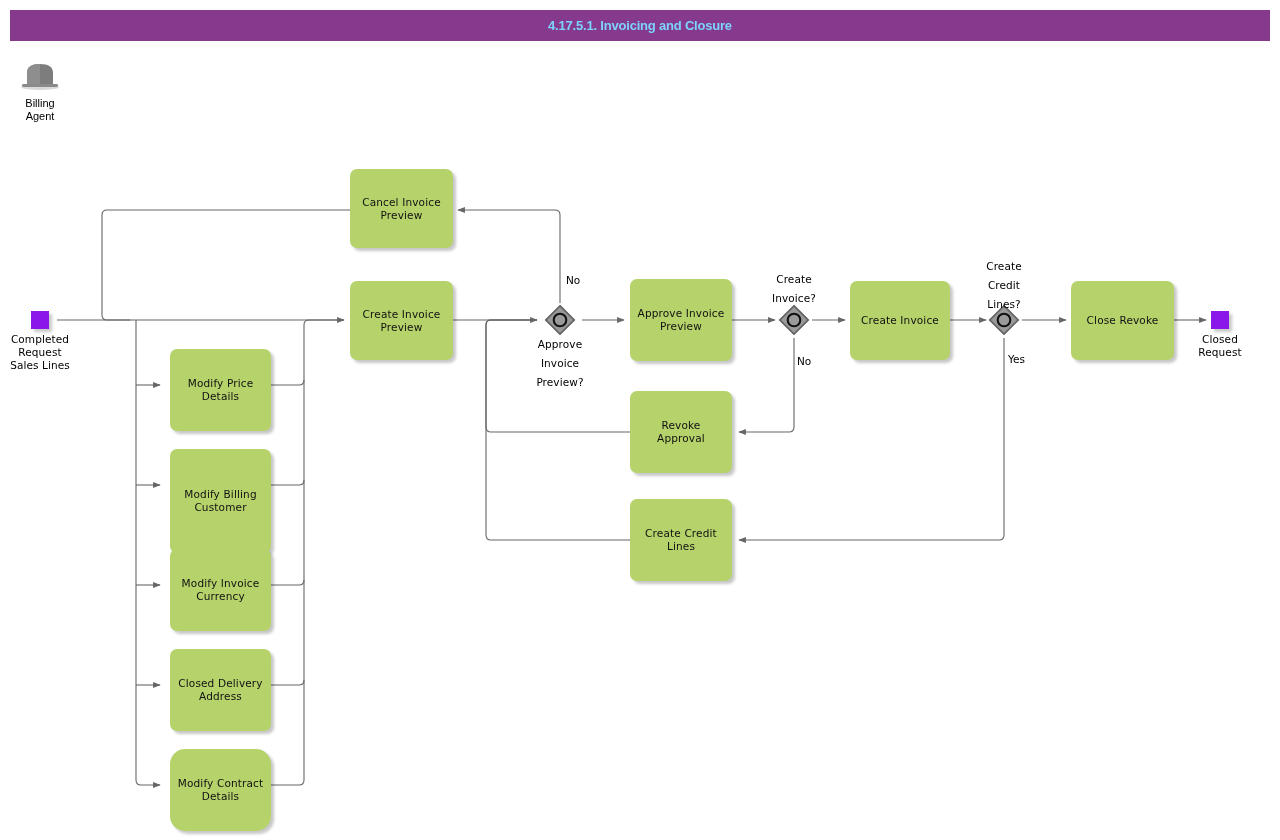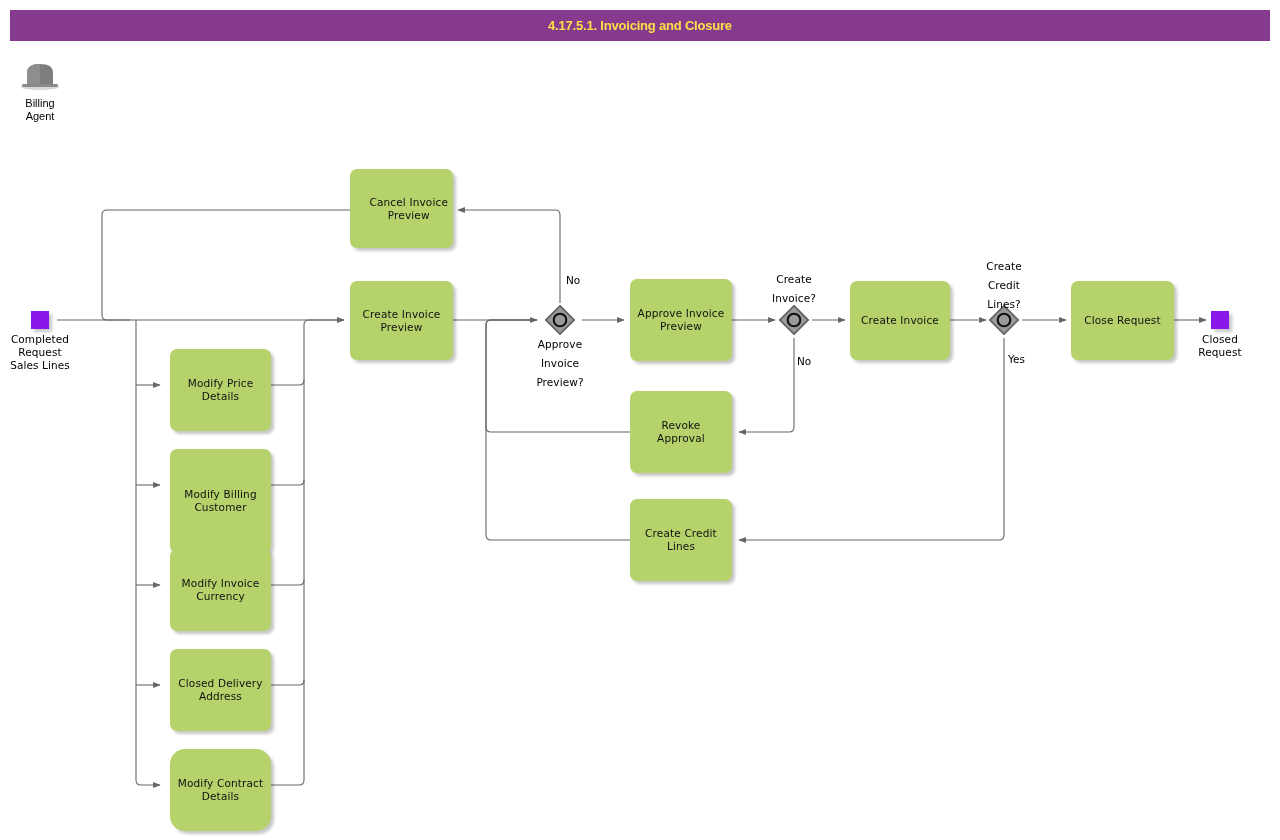--- a/index.html
+++ b/index.html
@@ -22,21 +22,21 @@
     left: 10px;
     top: 10px;
     width: 1260px;
     height: 31px;
     background: #853A8D;
     display: flex;
     align-items: center;
     justify-content: center;
   }
   #header-title {
-    color: #fde047;
+    color: #7dd3fc;
     font-family: "Liberation Sans", sans-serif;
     font-size: 13px;
     font-weight: bold;
     letter-spacing: -0.2px;
     white-space: nowrap;
   }
 
   
   #canvas {
     position: absolute;
@@ -217,21 +217,21 @@
 
   <div class="event" style="left:31px; top:311px;"></div>
   <div class="event-label" style="left:-10px; top:333px; width:100px;">Completed
 Request
 Sales Lines</div>
 
   <div class="event" style="left:1211px; top:311px;"></div>
   <div class="event-label" style="left:1170px; top:333px; width:100px;">Closed
 Request</div>
 
-  <div class="task" style="left:350px; top:169px; width:103px; height:79px;justify-content:flex-end;">
+  <div class="task" style="left:350px; top:169px; width:103px; height:79px;">
     <span class="task-label">Cancel Invoice
 Preview</span>
   </div>
 
   <div class="task" style="left:350px; top:281px; width:103px; height:79px;">
     <span class="task-label">Create Invoice
 Preview</span>
   </div>
 
   <div class="task" style="left:170px; top:349px; width:101px; height:82px;">
@@ -272,21 +272,21 @@
   <div class="task" style="left:630px; top:499px; width:102px; height:82px;">
     <span class="task-label">Create Credit
 Lines</span>
   </div>
 
   <div class="task" style="left:850px; top:281px; width:100px; height:79px;">
     <span class="task-label">Create Invoice</span>
   </div>
 
   <div class="task" style="left:1071px; top:281px; width:103px; height:79px;">
-    <span class="task-label">Close Request</span>
+    <span class="task-label">Close Revoke</span>
   </div>
 
   <svg class="gateway" style="left:543px; top:303px;" viewBox="0 0 34 34">
     <polygon points="17,2.5 31.5,17 17,31.5 2.5,17" fill="#7f7f7f" stroke="#5a5a5a" stroke-width="1.2"></polygon>
     <polygon points="17,4.5 29.5,17 17,29.5 4.5,17" fill="#9a9a9a"></polygon>
     <circle cx="17" cy="17" r="6.3" fill="none" stroke="#111111" stroke-width="2.1"></circle>
   </svg>
   <div class="gw-label" style="left:510px; top:335px; width:100px;">Approve
 Invoice
 Preview?</div>

